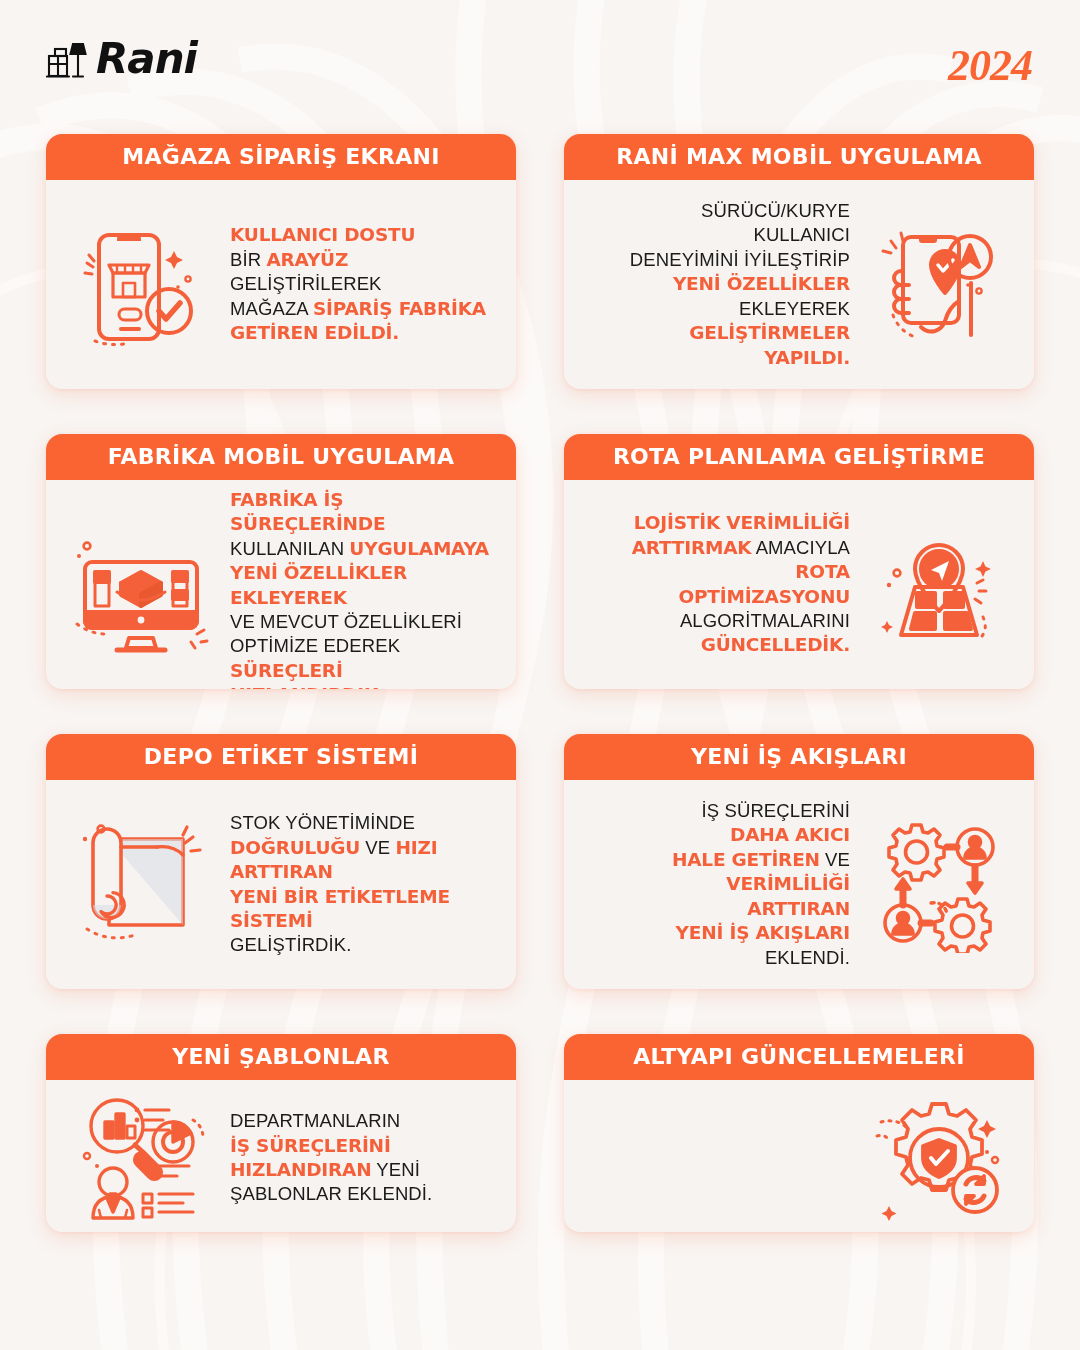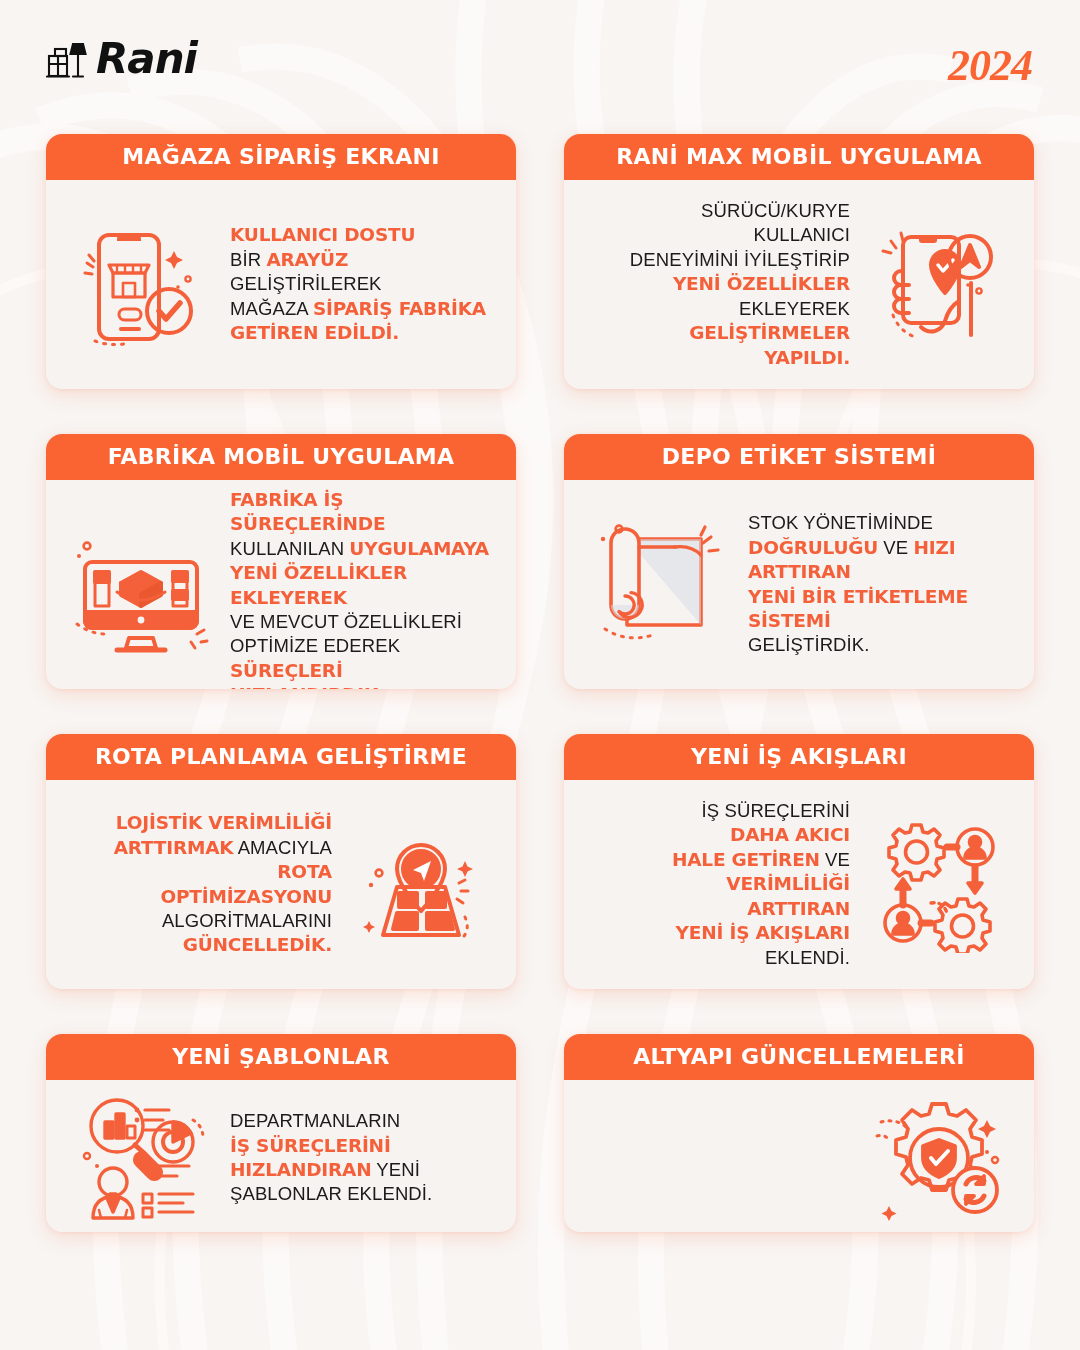--- a/index.html
+++ b/index.html
@@ -311,46 +311,20 @@
               <path d="M4 94 q14 10 28 10" stroke-width="3" stroke-dasharray="2 7"></path>
             </g>
           </svg>
         </div>
         <div class="card-text"><b>FABRİKA İŞ SÜREÇLERİNDE</b><br>KULLANILAN <b>UYGULAMAYA</b><br><b>YENİ ÖZELLİKLER EKLEYEREK</b><br>VE MEVCUT ÖZELLİKLERİ<br>OPTİMİZE EDEREK<br><b>SÜREÇLERİ HIZLANDIRDIK.</b></div>
       </div>
     </div>
 
     <div class="card">
       <div class="card-head">
-        <div class="card-title">DEPO ETİKET SİSTEMİ</div>
-      </div>
-      <div class="card-body icon-left">
-        <div class="card-icon">
-          <svg viewBox="0 0 136 136" xmlns="http://www.w3.org/2000/svg">
-            <g fill="none" stroke="#f4603a" stroke-width="3.6" stroke-linecap="round" stroke-linejoin="round">
-              <path d="M36 22 h74 v86 h-74 z" fill="#f7f3f1"></path>
-              <path d="M36 22 L110 108 L110 22 Z" fill="#d9dde6" opacity="0.55" stroke="none"></path>
-              <path d="M84 30 q16 -2 26 8" stroke-width="3.4"></path>
-              <path d="M20 26 a14 14 0 0 1 28 0 v62 a14 14 0 0 1 -28 0 z" fill="#f7f3f1"></path>
-              <path d="M20 88 a14 14 0 0 0 28 0" fill="#d9dde6" opacity="0.55" stroke="none"></path>
-              <path d="M34 88 m0 -9 a9 9 0 1 1 -6 15.6 a12.5 12.5 0 1 0 12 -19" stroke-width="3.4"></path>
-              <line x1="48" y1="30" x2="84" y2="30"></line>
-              <path d="M112 26 l8 -6 M118 34 l9 -1 M110 18 l4 -8" stroke-width="3.2"></path>
-              <circle cx="28" cy="12" r="3.4" stroke-width="2.6"></circle>
-              <circle cx="12" cy="22" r="2.2" fill="#f4603a" stroke="none"></circle>
-              <path d="M14 112 q22 14 48 6" stroke-width="3" stroke-dasharray="2 7"></path>
-            </g>
-          </svg>
-        </div>
-        <div class="card-text">STOK YÖNETİMİNDE<br><b>DOĞRULUĞU</b> VE <b>HIZI ARTTIRAN</b><br><b>YENİ BİR ETİKETLEME SİSTEMİ</b><br>GELİŞTİRDİK.</div>
-      </div>
-    </div>
-
-    <div class="card">
-      <div class="card-head">
         <div class="card-title">ROTA PLANLAMA GELİŞTİRME</div>
       </div>
       <div class="card-body icon-right">
         <div class="card-icon">
           <svg viewBox="0 0 136 136" xmlns="http://www.w3.org/2000/svg">
             <g fill="none" stroke="#f4603a" stroke-width="4" stroke-linecap="round" stroke-linejoin="round">
               <path d="M30 118 L44 70 h48 l14 48 z"></path>
               <path d="M46 76 h18 v14 h-18 z" fill="#f4603a" stroke="#f4603a"></path>
               <path d="M44 96 h20 v16 h-24 z" fill="#f4603a" stroke="#f4603a"></path>
               <path d="M74 76 h18 v14 h-18 z" fill="#f4603a" stroke="#f4603a"></path>
@@ -361,20 +335,46 @@
               <circle cx="26" cy="56" r="3.4" stroke-width="2.6"></circle>
               <circle cx="18" cy="68" r="2.2" fill="#f4603a" stroke="none"></circle>
               <path d="M112 44 l2.5 5.5 l5.5 2.5 l-5.5 2.5 l-2.5 5.5 l-2.5 -5.5 l-5.5 -2.5 l5.5 -2.5 z" fill="#f4603a" stroke="none"></path>
               <path d="M16 104 l2 4 l4 2 l-4 2 l-2 4 l-2 -4 l-4 -2 l4 -2 z" fill="#f4603a" stroke="none"></path>
               <path d="M106 66 l6 -3 M108 74 l7 0 M104 82 l6 4" stroke-width="3"></path>
               <path d="M112 100 q6 14 -4 22" stroke-width="3" stroke-dasharray="2 7"></path>
             </g>
           </svg>
         </div>
         <div class="card-text"><b>LOJİSTİK VERİMLİLİĞİ</b><br><b>ARTTIRMAK</b> AMACIYLA<br><b>ROTA OPTİMİZASYONU</b><br>ALGORİTMALARINI<br><b>GÜNCELLEDİK.</b></div>
+      </div>
+    </div>
+
+    <div class="card">
+      <div class="card-head">
+        <div class="card-title">DEPO ETİKET SİSTEMİ</div>
+      </div>
+      <div class="card-body icon-left">
+        <div class="card-icon">
+          <svg viewBox="0 0 136 136" xmlns="http://www.w3.org/2000/svg">
+            <g fill="none" stroke="#f4603a" stroke-width="3.6" stroke-linecap="round" stroke-linejoin="round">
+              <path d="M36 22 h74 v86 h-74 z" fill="#f7f3f1"></path>
+              <path d="M36 22 L110 108 L110 22 Z" fill="#d9dde6" opacity="0.55" stroke="none"></path>
+              <path d="M84 30 q16 -2 26 8" stroke-width="3.4"></path>
+              <path d="M20 26 a14 14 0 0 1 28 0 v62 a14 14 0 0 1 -28 0 z" fill="#f7f3f1"></path>
+              <path d="M20 88 a14 14 0 0 0 28 0" fill="#d9dde6" opacity="0.55" stroke="none"></path>
+              <path d="M34 88 m0 -9 a9 9 0 1 1 -6 15.6 a12.5 12.5 0 1 0 12 -19" stroke-width="3.4"></path>
+              <line x1="48" y1="30" x2="84" y2="30"></line>
+              <path d="M112 26 l8 -6 M118 34 l9 -1 M110 18 l4 -8" stroke-width="3.2"></path>
+              <circle cx="28" cy="12" r="3.4" stroke-width="2.6"></circle>
+              <circle cx="12" cy="22" r="2.2" fill="#f4603a" stroke="none"></circle>
+              <path d="M14 112 q22 14 48 6" stroke-width="3" stroke-dasharray="2 7"></path>
+            </g>
+          </svg>
+        </div>
+        <div class="card-text">STOK YÖNETİMİNDE<br><b>DOĞRULUĞU</b> VE <b>HIZI ARTTIRAN</b><br><b>YENİ BİR ETİKETLEME SİSTEMİ</b><br>GELİŞTİRDİK.</div>
       </div>
     </div>
 
     <div class="card">
       <div class="card-head">
         <div class="card-title">YENİ İŞ AKIŞLARI</div>
       </div>
       <div class="card-body icon-right">
         <div class="card-icon">
           <svg viewBox="0 0 136 136" xmlns="http://www.w3.org/2000/svg">

